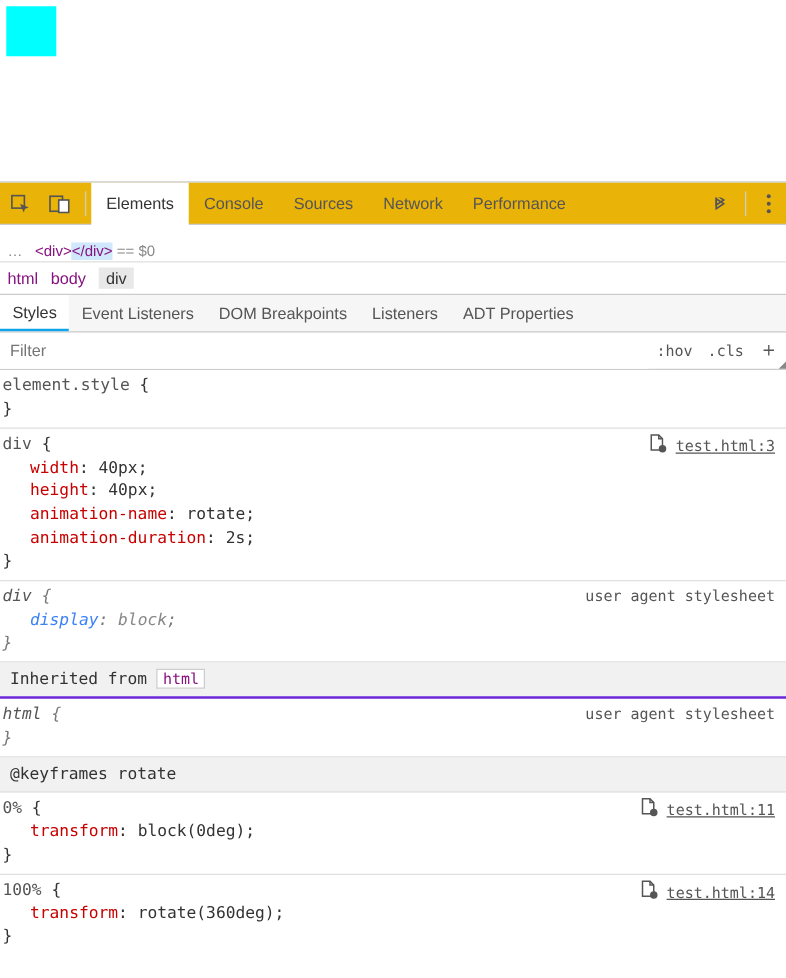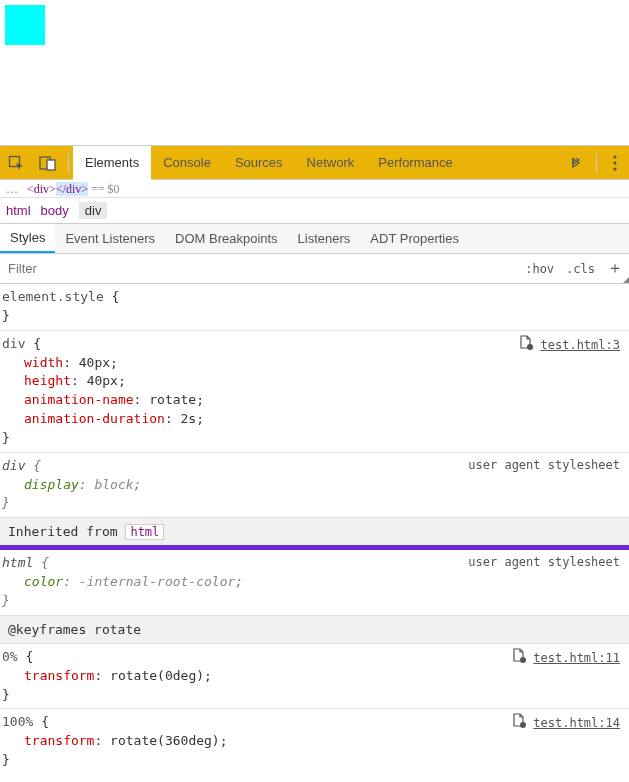--- a/index.html
+++ b/index.html
@@ -7,21 +7,21 @@
   .preview { height: 146px; border-bottom: 1px solid #ccc; position: relative; padding: 5px; }
   .square { width: 40px; height: 40px; background: #0ff; }
   .toolbar { display: flex; align-items: center; height: 34px; border-bottom: 1px solid #ccc; background: #eab308; }
   .toolbar .iconbtn { width: 28px; height: 28px; display: flex; align-items: center; justify-content: center; color: #555; margin: 0 2px; }
   .vsep { width: 1px; height: 20px; background: #ccc; margin: 0 4px; }
   .tabs { display: flex; align-items: stretch; flex: 1; }
   .tab { padding: 0 12px; display: flex; align-items: center; color: #555; cursor: pointer; height: 34px; }
   .tab.active { background: #fff; color: #333; }
   .more { padding: 0 8px; display: flex; align-items: center; color: #555; }
   .menu { width: 28px; display: flex; align-items: center; justify-content: center; color: #555; }
-  .srcline { background: #fff; padding: 2px 6px; font-family: Liberation Serif, serif; font-size: 12px; color: #555; border-bottom: 1px solid #e0e0e0; height: 18px; overflow: hidden; line-height: 14px; }
+  .srcline { background: #fff; padding: 2px 6px; font-family: Liberation Sans, sans-serif; font-size: 12px; color: #555; border-bottom: 1px solid #e0e0e0; height: 18px; overflow: hidden; line-height: 14px; margin-top: 12px; }
   .srcline .tag { color: #881280; }
   .srcline .sel { background: #cfe8fc; }
   .srcline .dim { color: #888; }
   .breadcrumb { display: flex; align-items: center; padding: 4px 6px; gap: 10px; border-bottom: 1px solid #ccc; font-size: 13px; }
   .breadcrumb span.link { color: #881280; cursor: pointer; }
   .breadcrumb span.current { background: #e8e8e8; padding: 1px 6px; color: #333; }
   .subtabs { display: flex; border-bottom: 1px solid #ccc; background: #f6f6f6; height: 30px; }
   .subtab { padding: 0 10px; display: flex; align-items: center; color: #555; cursor: pointer; }
   .subtab.active { color: #333; border-bottom: 2px solid #0ea5e9; background: #fff; }
   .filterbar { display: flex; align-items: center; border-bottom: 1px solid #ccc; height: 30px; position: relative; }
@@ -29,31 +29,31 @@
   .filterbar .ctl { font-family: Consolas, monospace; font-size: 12px; color: #555; padding: 0 6px; cursor: pointer; }
   .filterbar .plus { font-size: 16px; }
   .tri { position: absolute; right: 0; bottom: 0; width: 0; height: 0; border-left: 6px solid transparent; border-bottom: 6px solid #888; }
   .rules { font-family: Consolas, monospace; font-size: 13px; background: #fff; }
   .rule { padding: 4px 6px 4px 2px; border-bottom: 1px solid #e0e0e0; position: relative; line-height: 1.45; }
   .rule.gray { color: #777; font-style: italic; }
   .rule .selc { color: #555; font-style: normal; }
   .rule.gray .selc { font-style: italic; }
   .prop { padding-left: 22px; }
   .pname { color: #c80000; }
-  .rule.gray .pname { color: #4d7c0f; }
+  .rule.gray .pname { color: #3b82f6; }
   .pval { color: #333; }
   .rule.gray .pval { color: #888; }
   .swatch { display: inline-block; width: 11px; height: 11px; background: #0ff; border: 1px solid #888; vertical-align: -1px; margin-right: 2px; }
   .playicon { display: inline-block; width: 0; height: 0; border-left: 7px solid #777; border-top: 4px solid transparent; border-bottom: 4px solid transparent; vertical-align: 0px; margin-right: 2px; }
   .srclink { position: absolute; right: 9px; top: 4px; color: #555; font-size: 12px; font-style: normal; }
   .srclink a { color: #555; text-decoration: underline; cursor: pointer; }
   .srclink .fi { display: inline-flex; align-items: center; margin-right: 2px; position: relative; }
   .srclink .fi svg { width: 12px; height: 14px; }
   .srcbadge { position:absolute; right:-2px; bottom:-1px; width:6px; height:6px; background:#555; border-radius:50%; }
-  .inherit { background: #f1f1f1; padding: 6px 8px; border-bottom: 5px solid #6d28d9; font-size: 13px; }
+  .inherit { background: #f1f1f1; padding: 6px 8px; border-bottom: 2px solid #6d28d9; font-size: 13px; }
   .inherit .chip { background: #fff; border: 1px solid #ccc; padding: 0 4px; font-family: Consolas, monospace; font-size: 12px; color: #881280; }
   .kf { background: #f1f1f1; padding: 6px 8px; border-bottom: 1px solid #e0e0e0; font-size: 13px; }
   svg { display: block; }
 </style>
 </head>
 <body>
 
 <div class="preview">
   <div class="square"></div>
 </div>
@@ -164,39 +164,38 @@
   </div>
 
   <div class="inherit">
     <span>Inherited from</span>
     <span class="chip">html</span>
   </div>
 
   <div class="rule gray">
     <div class="srclink">user agent stylesheet</div>
     <span class="selc">html</span> {<br>
-    <div class="prop"><span class="pname">color</span>: <span class="pval">-internal-root-color</span>;</div>
     }
   </div>
 
   <div class="kf">@keyframes rotate</div>
 
   <div class="rule">
     <div class="srclink">
       <span class="fi">
           <svg viewBox="0 0 12 14">
             <path d="M2 1 H8 L11 4 V13 H2 Z" fill="none" stroke="#555" stroke-width="1.2"></path>
             <path d="M8 1 V4 H11" fill="none" stroke="#555" stroke-width="1.2"></path>
           </svg>
           <span class="srcbadge"></span>
         </span>
       <a>test.html:11</a>
     </div>
     <span class="selc">0%</span> {<br>
-    <div class="prop"><span class="pname">transform</span>: <span class="pval">rotate(0deg)</span>;</div>
+    <div class="prop"><span class="pname">transform</span>: <span class="pval">block(0deg)</span>;</div>
     }
   </div>
 
   <div class="rule" style="border-bottom:none;">
     <div class="srclink">
       <span class="fi">
           <svg viewBox="0 0 12 14">
             <path d="M2 1 H8 L11 4 V13 H2 Z" fill="none" stroke="#555" stroke-width="1.2"></path>
             <path d="M8 1 V4 H11" fill="none" stroke="#555" stroke-width="1.2"></path>
           </svg>

